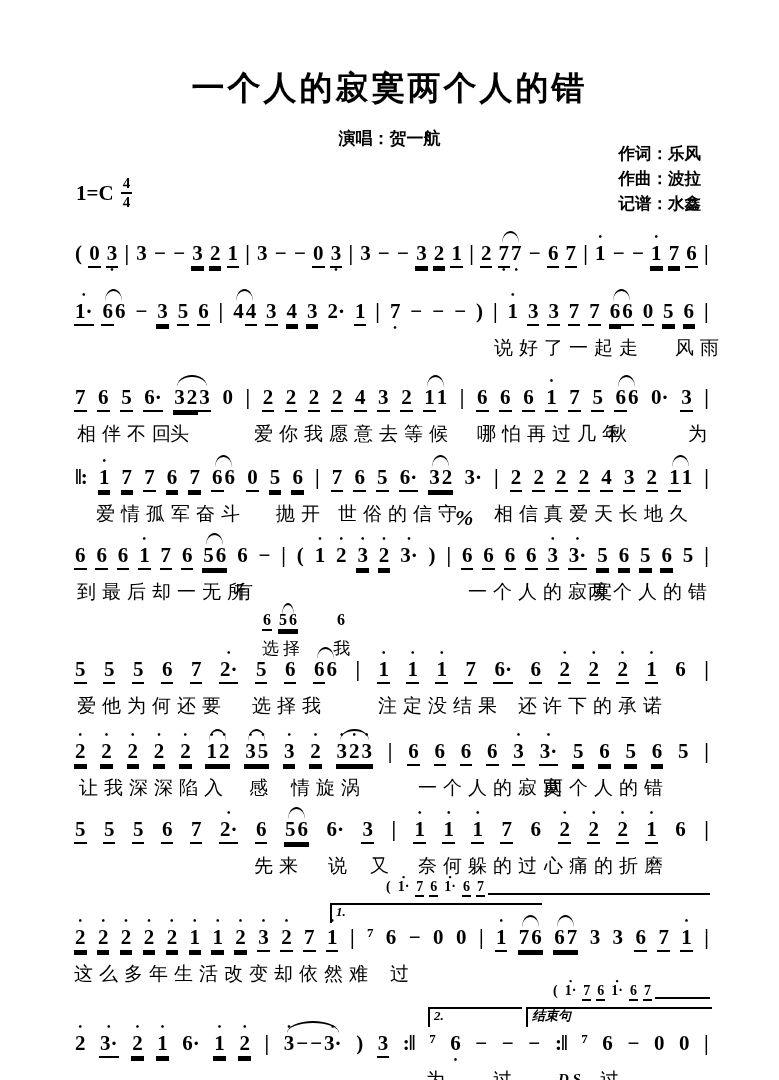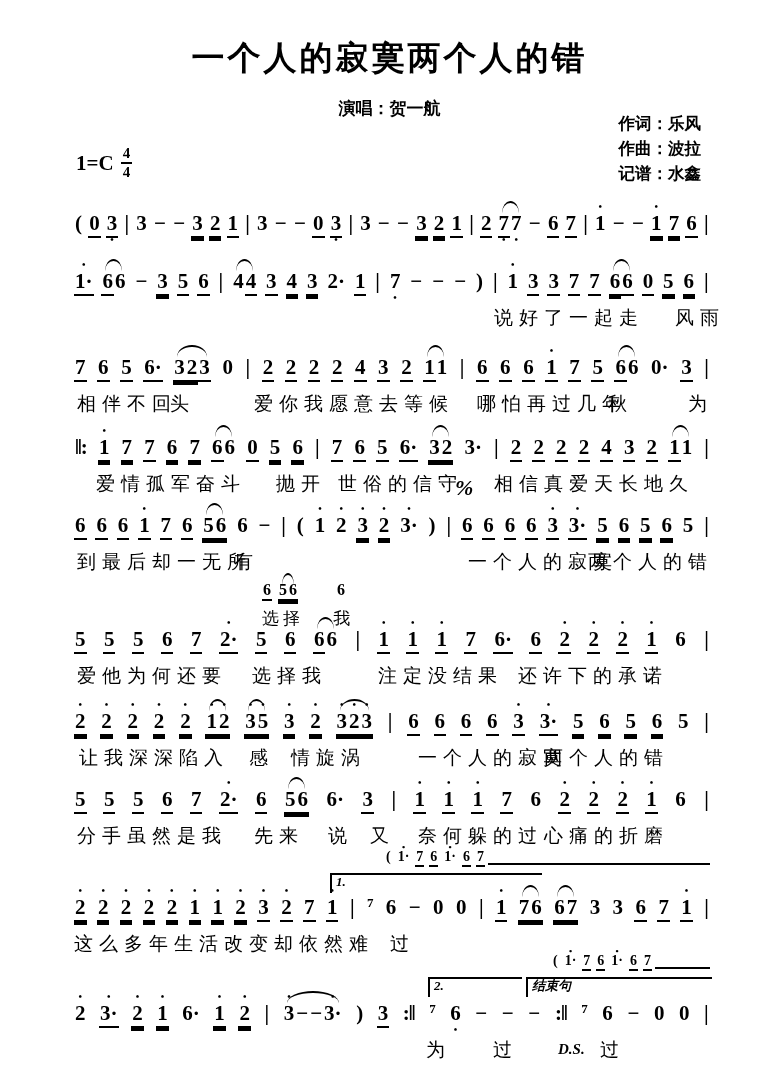--- a/index.html
+++ b/index.html
@@ -1,18 +1,18 @@
 <!DOCTYPE html>
 <html><head>
 <meta charset="utf-8">
 <style>
   html,body{margin:0;padding:0;background:#e8e8e8;}
   .page{width:779px;height:1080px;background:#ffffff;position:relative;overflow:hidden;
         font-family:"Liberation Serif","DejaVu Serif",serif;color:#000;margin:0 auto;}
-  .title{text-align:center;padding-top:36px;font-size:33px;font-weight:bold;letter-spacing:3px;}
+  .title{text-align:center;padding-top:66px;font-size:33px;font-weight:bold;letter-spacing:3px;}
   .singer{text-align:center;margin-top:16px;font-size:17px;font-weight:bold;}
   .meta{position:relative;height:74px;margin:4px 78px 0 76px;}
   .key{position:absolute;left:0;top:22px;font-size:21px;font-weight:bold;display:flex;align-items:center;gap:7px;}
   .frac{display:inline-flex;flex-direction:column;align-items:center;line-height:1;font-size:15px;font-weight:bold;}
   .frac .ftop{border-bottom:2px solid #000;padding:0 2px 1px;}
   .frac .fbot{padding-top:1px;}
   .credits{position:absolute;right:0;top:-12px;font-size:16.5px;font-weight:bold;line-height:1.5;}
   .music{padding:0 69px 0 74px;}
   .system{position:relative;}
   .notes{display:flex;justify-content:space-between;align-items:flex-start;width:100%;}
@@ -1350,21 +1350,20 @@
             <span class="oa"></span>
             <span class="n">6</span>
             <span class="ob"></span>
           </span>
           <span class="tok">
             <span class="oa"></span>
             <span class="n">|</span>
             <span class="ob"></span>
           </span>
         </div>
-        <div class="lyr" style="left: 3px;">分手虽然是我</div>
         <div class="lyr" style="left: 180px;">先来</div>
         <div class="lyr" style="left: 254px;">说</div>
         <div class="lyr" style="left: 296px;">又</div>
         <div class="lyr" style="left: 344px;">奈何躲的过</div>
         <div class="lyr" style="left: 470px;">心痛的折磨</div>
       </div>
       <div class="system" style="margin-top: 34px; height: 76px;">
         <div class="notes">
           <span class="tok">
             <span class="oa">•</span>

